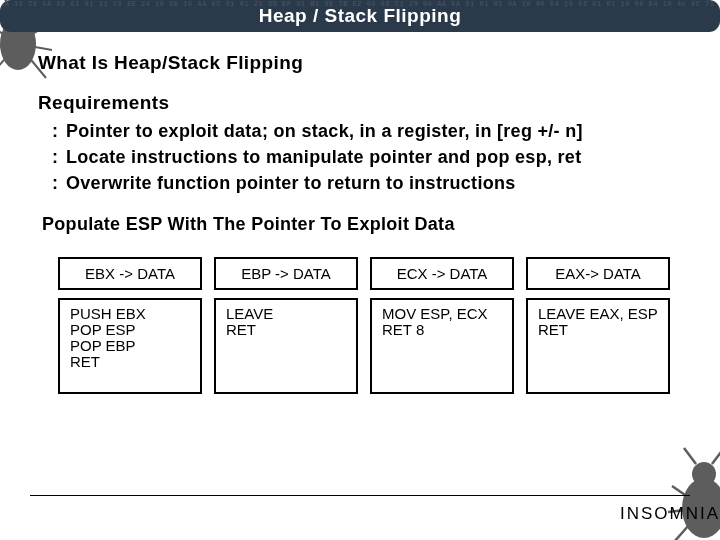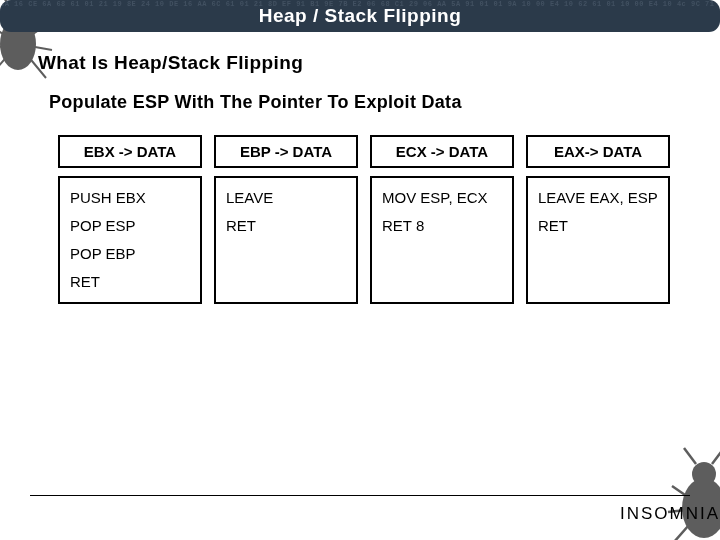--- a/index.html
+++ b/index.html
@@ -56,48 +56,48 @@
   .bullets li::before {
     content: ":";
     position: absolute;
     left: 0;
     top: 0;
   }
 
   .subtitle {
     font-size: 18px;
     font-weight: 700;
-    margin: 2px 0 14px 11px;
+    margin: 2px 0 14px 4px;
     letter-spacing: 0.3px;
   }
 
   .table-wrap { padding: 0 0 0 8px; }
   .tbl {
     border-collapse: separate;
     border-spacing: 12px 8px;
     width: 100%;
     table-layout: fixed;
   }
   .tbl td {
     border: 2px solid #000;
     padding: 6px 10px;
     font-size: 15px;
     vertical-align: top;
     font-family: "Segoe UI", Arial, sans-serif;
   }
   .tbl thead td {
-    font-weight: 700;
+    font-weight: 400;
     text-align: center;
     padding: 6px 4px;
   }
   .tbl tbody td {
     font-weight: 400;
     height: 96px;
     white-space: pre-line;
-    line-height: 28px;
+    line-height: 16px;
   }
 
   .footer-rule {
     position: absolute;
     left: 30px; right: 30px;
     bottom: 44px;
     border-top: 1px solid #000;
   }
   .footer-brand {
     position: absolute;
@@ -136,20 +136,28 @@
   <div class="hex-overlay">3A 16 CE 6A 68 61 01 21 19 8E 24 10 DE 16 AA 6C 61 01 21 8D EF 91 B1 9E 7B E2 06 68 C1 29 06 AA 5A 91 01 01 9A 10 00 E4 10 62 61 01 10 00 E4 10 4c 9C 71 16 A1 10 10 E6 1C 10 10 69 02 60 51 1A 10 10 61 61 16 A1 61 41 10 10 E6 1C 10 10 69 02 60 AC 51 16 A1 61 81 10 10 E6 1C 10 10 69 02 06 42 51 18 A1 81 81 10 10 E6 1C 10 10 69 3A 16 CE 6A 68 61 01 21 19 8E 24 10 DE 16 AA 6C 61 01 21 8D EF 91 B1 9E 7B E2 06 68 C1 29 06 AA 5A 91 01 01 9A 10 00 E4 10 62 61 01 10 00 E4 10 4c 9C 71 16 A1 10 10 E6 1C 10 10 69 02 60 51 1A 10 10 61 61 16 A1 61 41 10 10 E6 1C 10 10 69 02 60 AC 51 16 A1 61 81 10 10 E6 1C 10 10 69 02 06 42 51 18 A1 81 81 10 10 E6 1C 10 10 69 3A 16 CE 6A 68 61 01 21 19 8E 24 10 DE 16 AA 6C 61 01 21 8D EF 91 B1 9E 7B E2 06 68 C1 29 06 AA 5A 91 01 01 9A 10 00 E4 10 62 61 01 10 00 E4 10 4c 9C 71 16 A1 10 10 E6 1C 10 10 69 02 60 51 1A 10 10 61 61 16 A1 61 41 10 10 E6 1C 10 10 69 02 60 AC 51 16 A1 61 81 10 10 E6 1C 10 10 69 02 06 42 51 18 A1 81 81 10 10 E6 1C 10 10 69 3A 16 CE 6A 68 61 01 21 19 8E 24 10 DE 16 AA 6C 61 01 21 8D EF 91 B1 9E 7B E2 06 68 C1 29 06 AA 5A 91 01 01 9A 10 00 E4 10 62 61 01 10 00 E4 10 4c 9C 71 16 A1 10 10 E6 1C 10 10 69 02 60 51 1A 10 10 61 61 16 A1 61 41 10 10 E6 1C 10 10 69 02 60 AC 51 16 A1 61 81 10 10 E6 1C 10 10 69 02 06 42 51 18 A1 81 81 10 10 E6 1C 10 10 69 3A 16 CE 6A 68 61 01 21 19 8E 24 10 DE 16 AA 6C 61 01 21 8D EF 91 B1 9E 7B E2 06 68 C1 29 06 AA 5A 91 01 01 9A 10 00 E4 10 62 61 01 10 00 E4 10 4c 9C 71 16 A1 10 10 E6 1C 10 10 69 02 60 51 1A 10 10 61 61 16 A1 61 41 10 10 E6 1C 10 10 69 02 60 AC 51 16 A1 61 81 10 10 E6 1C 10 10 69 02 06 42 51 18 A1 81 81 10 10 E6 1C 10 10 69 3A 16 CE 6A 68 61 01 21 19 8E 24 10 DE 16 AA 6C 61 01 21 8D EF 91 B1 9E 7B E2 06 68 C1 29 06 AA 5A 91 01 01 9A 10 00 E4 10 62 61 01 10 00 E4 10 4c 9C 71 16 A1 10 10 E6 1C 10 10 69 02 60 51 1A 10 10 61 61 16 A1 61 41 10 10 E6 1C 10 10 69 02 60 AC 51 16 A1 61 81 10 10 E6 1C 10 10 69 02 06 42 51 18 A1 81 81 10 10 E6 1C 10 10 69 </div>
   <div class="title">Heap / Stack Flipping</div>
 </div>
 
 <div class="content">
 
   <div class="section">
     <div class="section-title">What Is Heap/Stack Flipping</div>
   </div>
 
+  <div class="section">
+    <div class="section-title">Requirements</div>
+    <ul class="bullets">
+      <li>Pointer to exploit data; on stack, in a register, in [reg +/- n]</li>
+      <li>Locate instructions to manipulate pointer and pop esp, ret</li>
+      <li>Overwrite function pointer to return to instructions</li>
+    </ul>
+  </div>
 
   <div class="subtitle">Populate ESP With The Pointer To Exploit Data</div>
 
   <div class="table-wrap">
     <table class="tbl">
       <thead>
         <tr>
           <td>EBX -&gt; DATA</td>
           <td>EBP -&gt; DATA</td>
           <td>ECX -&gt; DATA</td>

